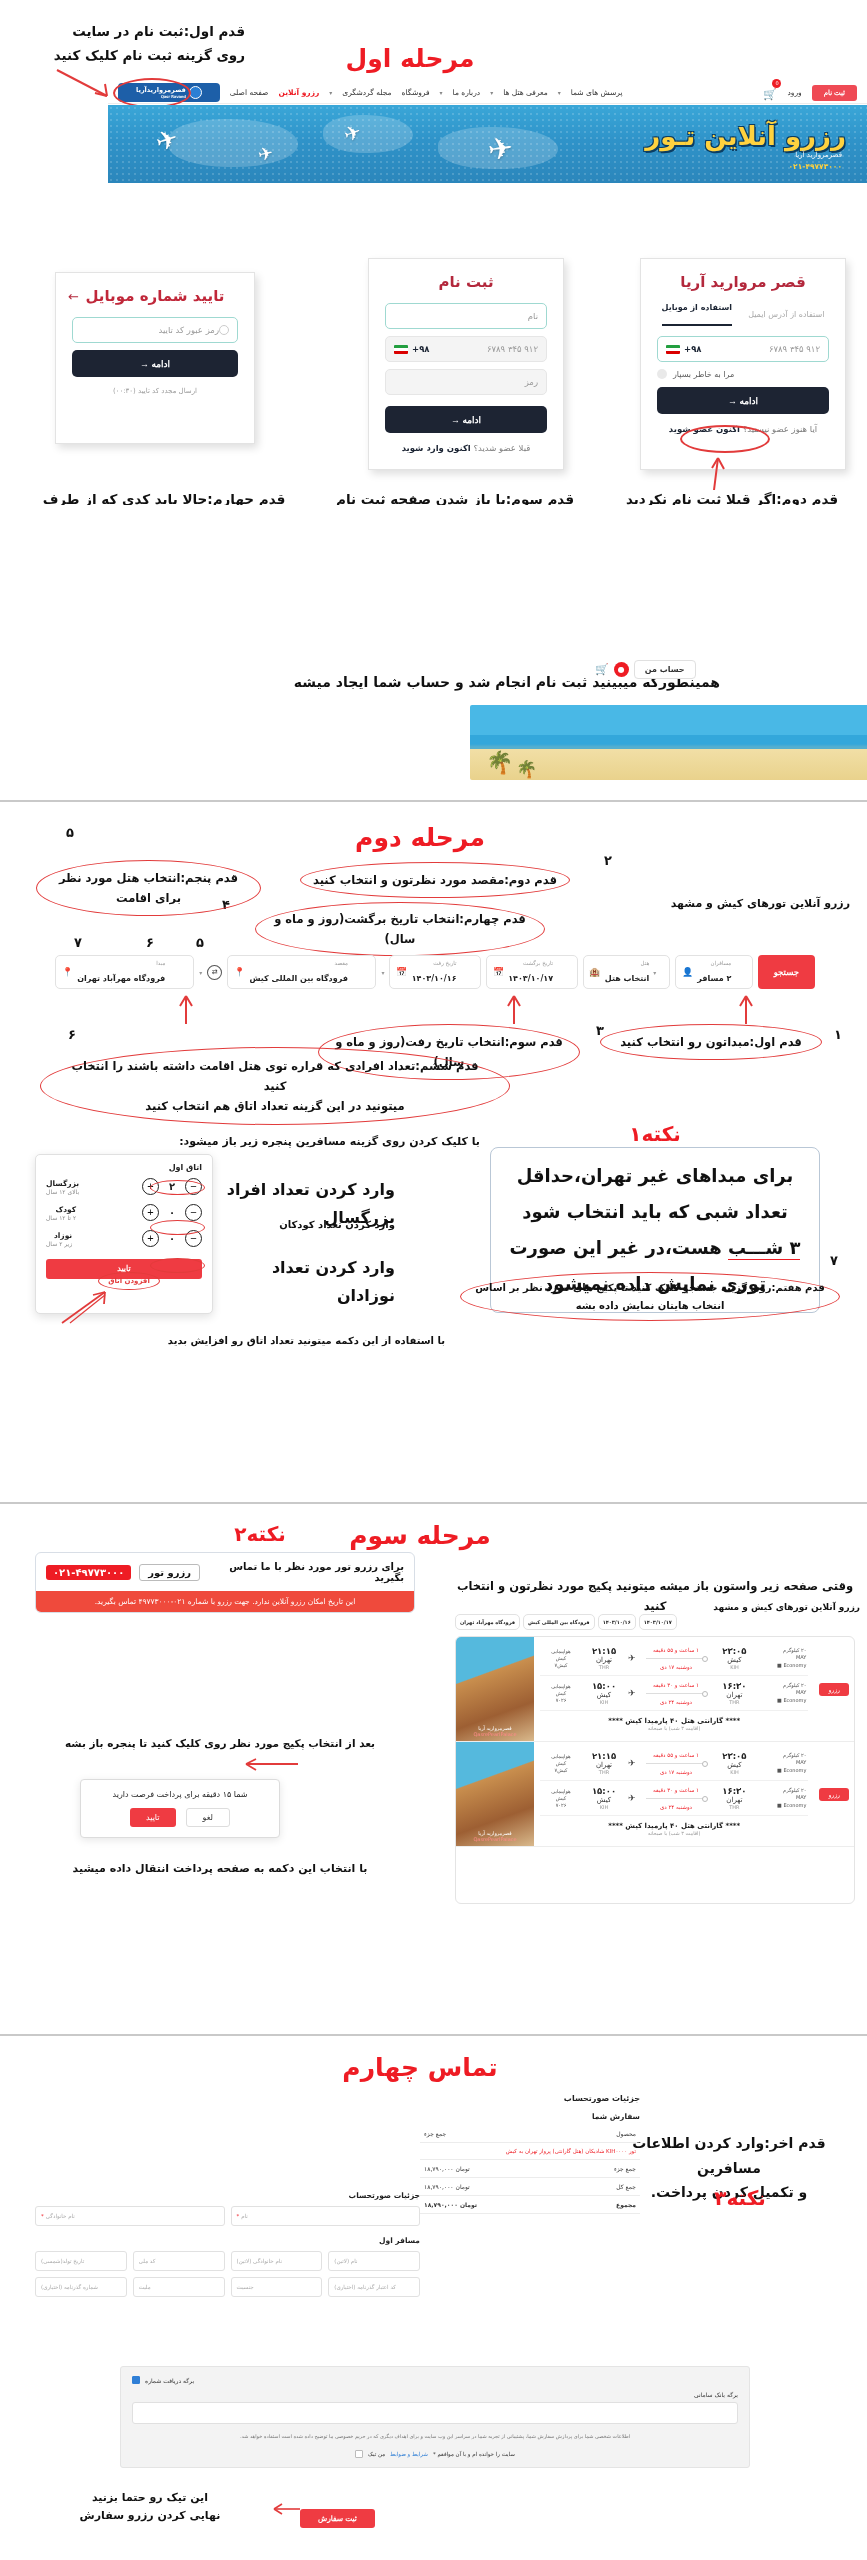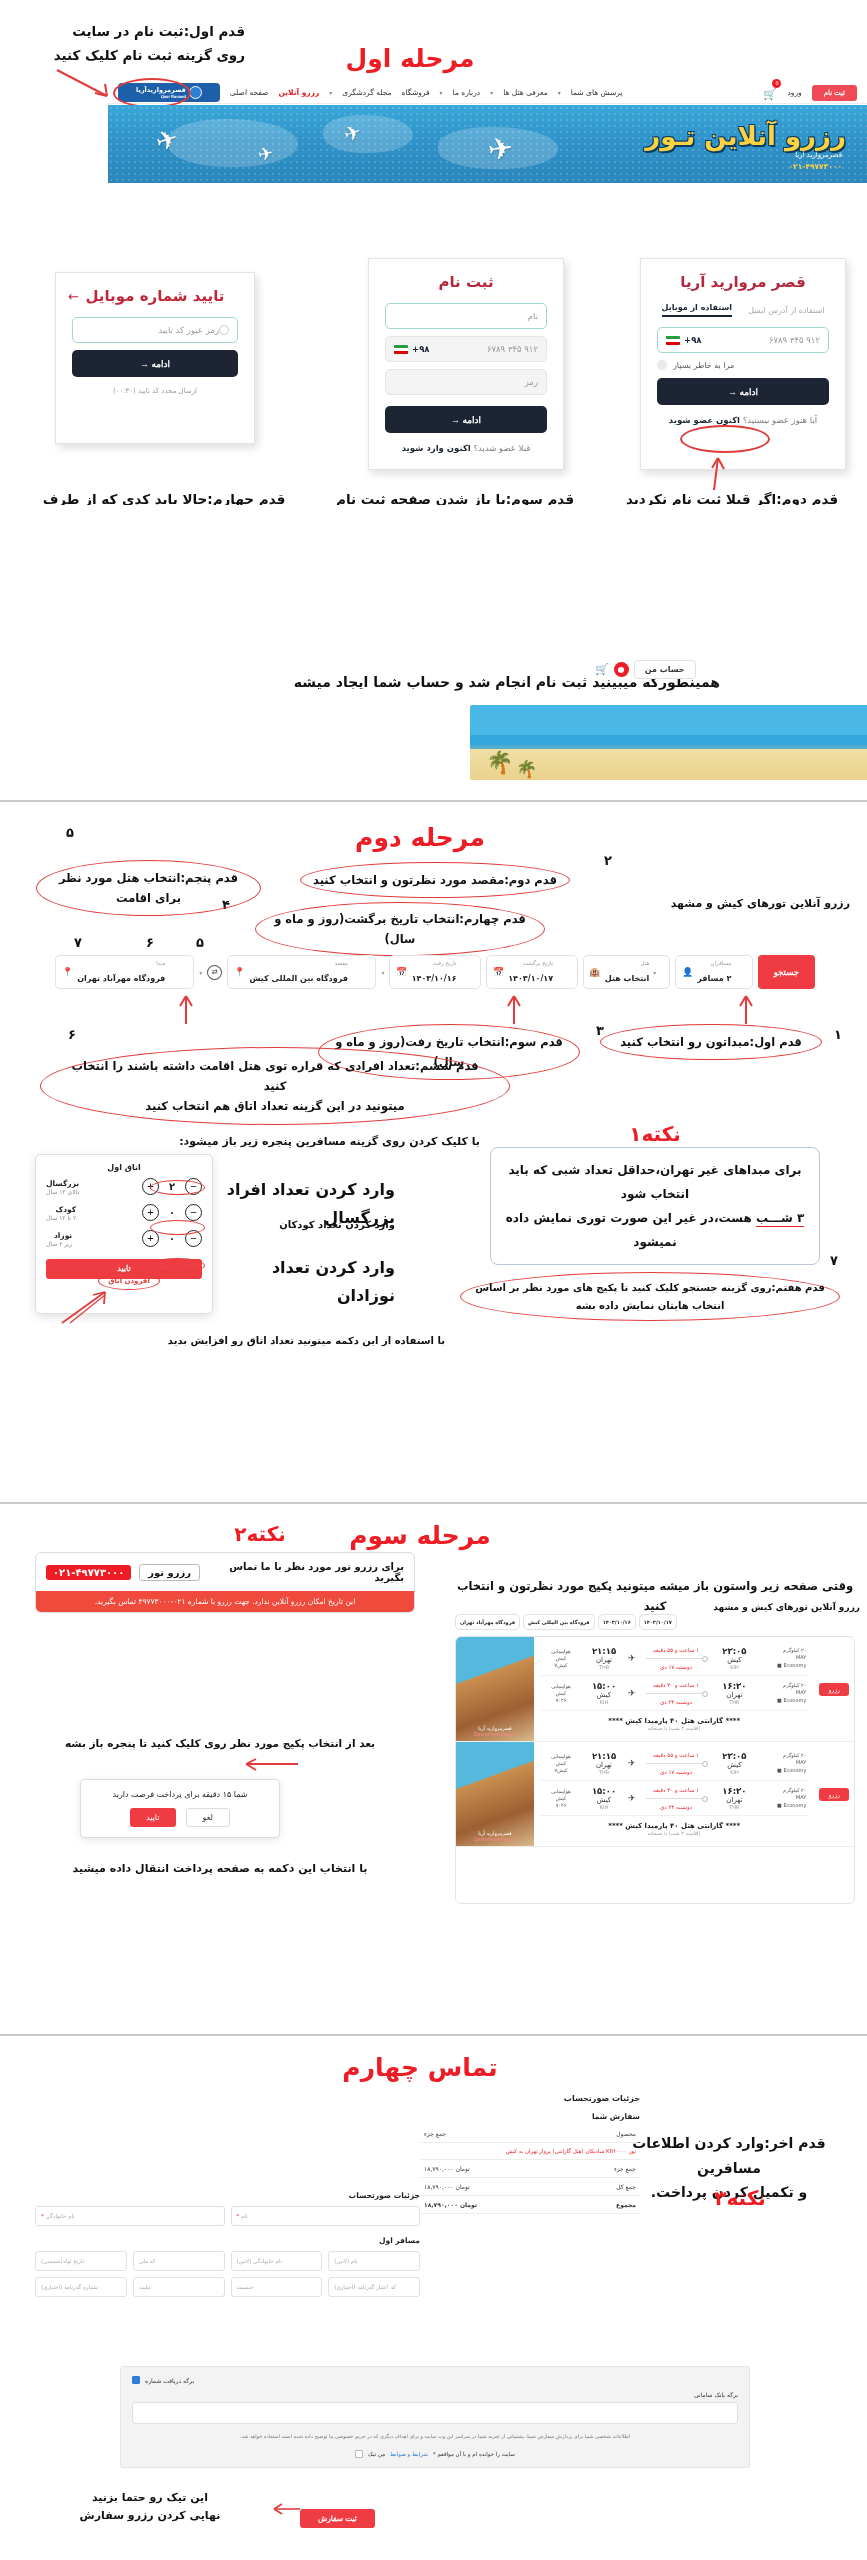--- a/index.html
+++ b/index.html
@@ -50,21 +50,21 @@
   }
   .callout.small { font-size: 11.5px; }
 
   .note-box {
     border: 1px solid #b9c7d6;
     border-radius: 8px;
     background: #fff;
     direction: rtl;
     text-align: center;
     font-weight: bold;
-    font-size: 12px;
+    font-size: 18px;
     line-height: 2.0;
     color: #111;
     padding: 10px 14px;
   }
   .note-box .underline { border-bottom: 1.5px solid #ee1c24; padding-bottom: 1px; }
 
   
   .abs { position: absolute; }
 
   
@@ -167,21 +167,21 @@
   .auth-title.dark { color: #c0283a; }
   .auth-back {
     position: absolute; left: 12px; top: 16px;
     color: #b3283c; font-size: 13px;
   }
   .tabs-row {
     display: flex; flex-direction: row-reverse; gap: 16px;
     justify-content: center; align-items: center;
     font-size: 8px; margin-bottom: 10px;
   }
-  .tab-on { color: #1b2433; font-weight: bold; border-bottom: 2px solid #1b2433; padding-bottom: 3px; }
+  .tab-on { color: #1b2433; font-weight: bold; border-bottom: 2px solid #1b2433; padding-bottom: 12px; }
   .tab-off { color: #a8a8a8; }
   .field {
     display: flex; flex-direction: row-reverse; align-items: center;
     border: 1px solid #e6e6e6; background: #f4f4f4;
     border-radius: 5px; height: 26px; margin-bottom: 7px;
     padding: 0 8px; font-size: 8.5px; color: #9a9a9a;
   }
   .field.focus { border: 1px solid #9fd9d1; background: #fff; }
   .field .ph { flex: 1; text-align: right; }
   .flagchip {
@@ -282,21 +282,21 @@
     background: #ef3b42; color: #fff; border: none; border-radius: 4px;
     font-size: 8.5px; font-weight: bold; padding: 0 16px; cursor: pointer;
   }
 
   
   .pax-pop {
     position: absolute; background: #fff; border: 1px solid #e0e0e0;
     box-shadow: 0 3px 10px rgba(0,0,0,.12); border-radius: 5px;
     direction: rtl; padding: 8px 10px;
   }
-  .pax-head { font-size: 8px; font-weight: bold; text-align: center; color:#222; margin-bottom: 6px;}
+  .pax-head { font-size: 8px; font-weight: bold; text-align: right; color:#222; margin-bottom: 6px;}
   .pax-row {
     display: flex; flex-direction: row-reverse; align-items: center;
     justify-content: space-between; margin-bottom: 9px;
   }
   .pax-meta { text-align: right; }
   .pax-meta .t { font-size: 7.5px; font-weight: bold; color: #222; }
   .pax-meta .s { font-size: 6px; color: #8a8a8a; }
   .stepper { display: flex; flex-direction: row-reverse; align-items: center; gap: 7px; }
   .step-btn {
     width: 17px; height: 17px; border: 1.3px solid #222; border-radius: 50%;

